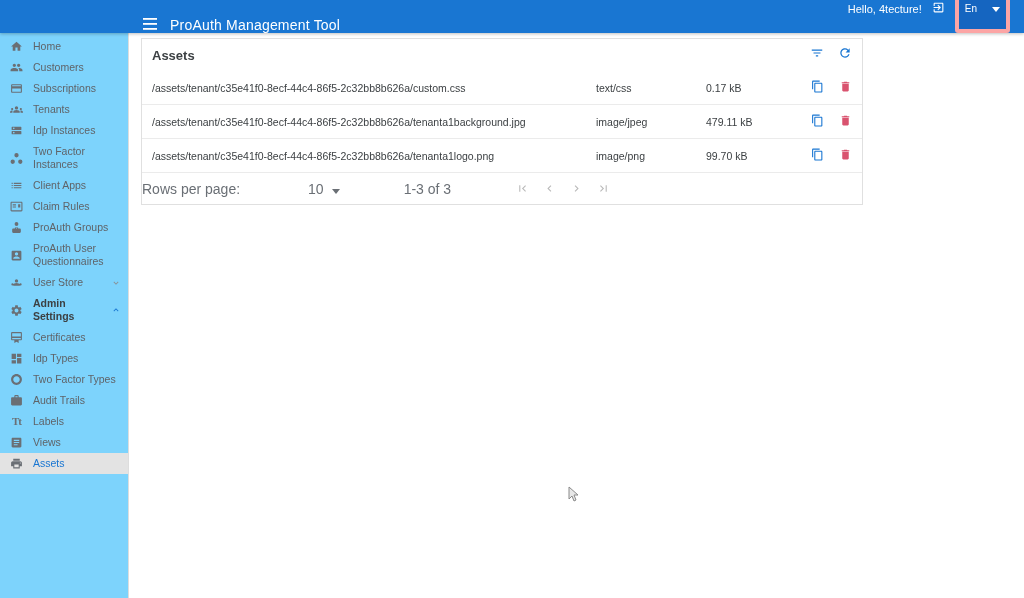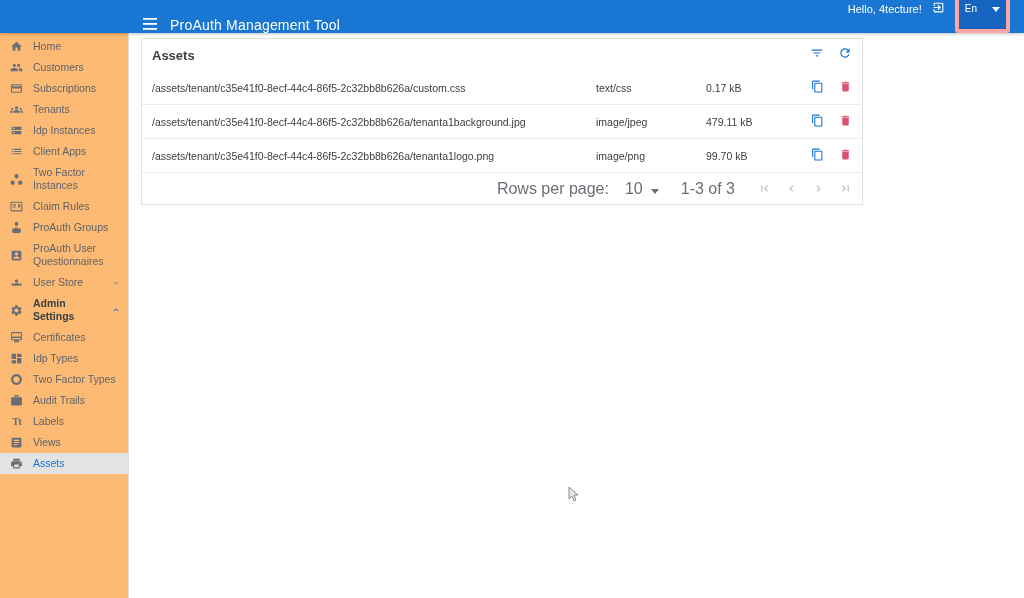--- a/index.html
+++ b/index.html
@@ -13,21 +13,21 @@
   .menu-btn { width:16px; height:16px; display:flex; align-items:center; justify-content:center; cursor:pointer; }
   .app-title { font-size:14px; font-weight:500; margin-left:12px; letter-spacing:.2px; }
   .topbar-right { margin-left:auto; display:flex; align-items:center; gap:9px; }
   .greeting { font-size:11px; }
   .logout-btn { width:15px; height:15px; display:flex; align-items:center; justify-content:center; cursor:pointer; }
   .lang-select { background:#1565c0; border:4px solid #fca5a5; border-radius:3px;
     color:#fff; font-size:10px; padding:15px 6px; display:flex; align-items:center; gap:15px; cursor:pointer; }
 
   
   .sidebar { position:absolute; top:33px; left:0; width:129px; bottom:0;
-    background:#fdba74; border-right:1px solid #ddd; padding-top:3px; z-index:20; }
+    background:#7dd3fc; border-right:1px solid #ddd; padding-top:3px; z-index:20; }
   .nav-item { display:flex; align-items:center; padding:4px 6px 4px 10px;
     font-size:10.5px; color:#5f6368; cursor:pointer; line-height:13px; }
   .nav-item .ic { flex:0 0 13px; height:13px; margin-right:10px; display:flex; align-items:center; justify-content:center; color:#6a6f75; }
   .nav-item .lbl { flex:1; }
   .nav-item.sub { }
   .nav-item.strong .lbl { color:#3c4043; font-weight:700; }
   .nav-item.selected { background:#e3e3e3; }
   .nav-item.selected .lbl { color:#1976d2; font-weight:500; }
   .chev { flex:0 0 12px; height:12px; margin-left:2px; display:flex; align-items:center; justify-content:center; color:#8a8f94; }
   .chev.blue { color:#1976d2; }
@@ -49,24 +49,24 @@
   .col-size { width:92px; }
   .col-actions { flex:1; display:flex; align-items:center; justify-content:flex-end; gap:15px; }
   .sort-arrow { font-size:11px; color:#3c4043; font-weight:bold; }
 
   .trow { display:flex; align-items:center; height:34px; padding:0 10px;
     border-bottom:1px solid #ebebeb; font-size:10.5px; color:#3c4043; }
   .act-btn { width:13px; height:13px; display:flex; align-items:center; justify-content:center; cursor:pointer; }
   .act-copy { color:#1976d2; }
   .act-del { color:#d9536f; }
 
-  .paginator { height:31px; display:flex; align-items:center; justify-content:flex-end;
-    font-size:16px; color:#6a6f75; padding-right:6px; }
+  .paginator { height:31px; display:flex; align-items:center; justify-content:flex-start;
+    font-size:14px; color:#6a6f75; padding-right:6px;gap:42px; }
   .rpp-label { margin-right:16px; }
-  .rpp-select { display:flex; align-items:center; gap:8px; margin-right:22px; cursor:pointer; }
+  .rpp-select { display:flex; align-items:center; gap:8px; margin-right:22px; cursor:pointer;margin-left:10px; }
   .range { margin-right:22px; }
   .pg-nav { display:flex; align-items:center; gap:13px; margin-right:4px; }
   .pg-btn { width:14px; height:14px; display:flex; align-items:center; justify-content:center; color:#b9b9b9; cursor:default; }
   .caret { color:#6a6f75; }
 
   .cursor { position:absolute; left:568px; top:486px; z-index:50; pointer-events:none; }
 </style>
 </head>
 <body>
 
@@ -146,33 +146,33 @@
         <svg width="13" height="13" viewBox="0 0 24 24" fill="currentColor">
           <path d="M20 13H4c-.55 0-1 .45-1 1v4c0 .55.45 1 1 1h16c.55 0 1-.45 1-1v-4c0-.55-.45-1-1-1zM7 17.5c-.82 0-1.5-.67-1.5-1.5s.68-1.5 1.5-1.5 1.5.67 1.5 1.5-.68 1.5-1.5 1.5zM20 5H4c-.55 0-1 .45-1 1v4c0 .55.45 1 1 1h16c.55 0 1-.45 1-1V6c0-.55-.45-1-1-1zM7 9.5c-.82 0-1.5-.67-1.5-1.5S6.18 6.5 7 6.5 8.5 7.17 8.5 8 7.82 9.5 7 9.5z"></path>
         </svg>
       </span>
     <span class="lbl">Idp Instances</span>
   </div>
 
   <div class="nav-item">
     <span class="ic">
         <svg width="13" height="13" viewBox="0 0 24 24" fill="currentColor">
+          <path d="M12 2a4 4 0 1 0 0 8 4 4 0 0 0 0-8zM5 14a4 4 0 1 0 0 8 4 4 0 0 0 0-8zm14 0a4 4 0 1 0 0 8 4 4 0 0 0 0-8z"></path>
+        </svg>
+      </span>
+    <span class="lbl">Two Factor Instances</span>
+  </div>
+
+  <div class="nav-item">
+    <span class="ic">
+        <svg width="13" height="13" viewBox="0 0 24 24" fill="currentColor">
           <path d="M3 13h2v-2H3v2zm0 4h2v-2H3v2zm0-8h2V7H3v2zm4 4h14v-2H7v2zm0 4h14v-2H7v2zM7 7v2h14V7H7z"></path>
         </svg>
       </span>
     <span class="lbl">Client Apps</span>
-  </div>
-
-  <div class="nav-item">
-    <span class="ic">
-        <svg width="13" height="13" viewBox="0 0 24 24" fill="currentColor">
-          <path d="M12 2a4 4 0 1 0 0 8 4 4 0 0 0 0-8zM5 14a4 4 0 1 0 0 8 4 4 0 0 0 0-8zm14 0a4 4 0 1 0 0 8 4 4 0 0 0 0-8z"></path>
-        </svg>
-      </span>
-    <span class="lbl">Two Factor Instances</span>
   </div>
 
   <div class="nav-item">
     <span class="ic">
         <svg width="13" height="13" viewBox="0 0 24 24" fill="currentColor">
           <path d="M21 3H3c-1.1 0-2 .9-2 2v14c0 1.1.9 2 2 2h18c1.1 0 2-.9 2-2V5c0-1.1-.9-2-2-2zm0 16H3V5h18v14zM11 8H5v2h6V8zm0 4H5v2h6v-2zm8-4h-4v6h4V8z"></path>
         </svg>
       </span>
     <span class="lbl">Claim Rules</span>
   </div>

